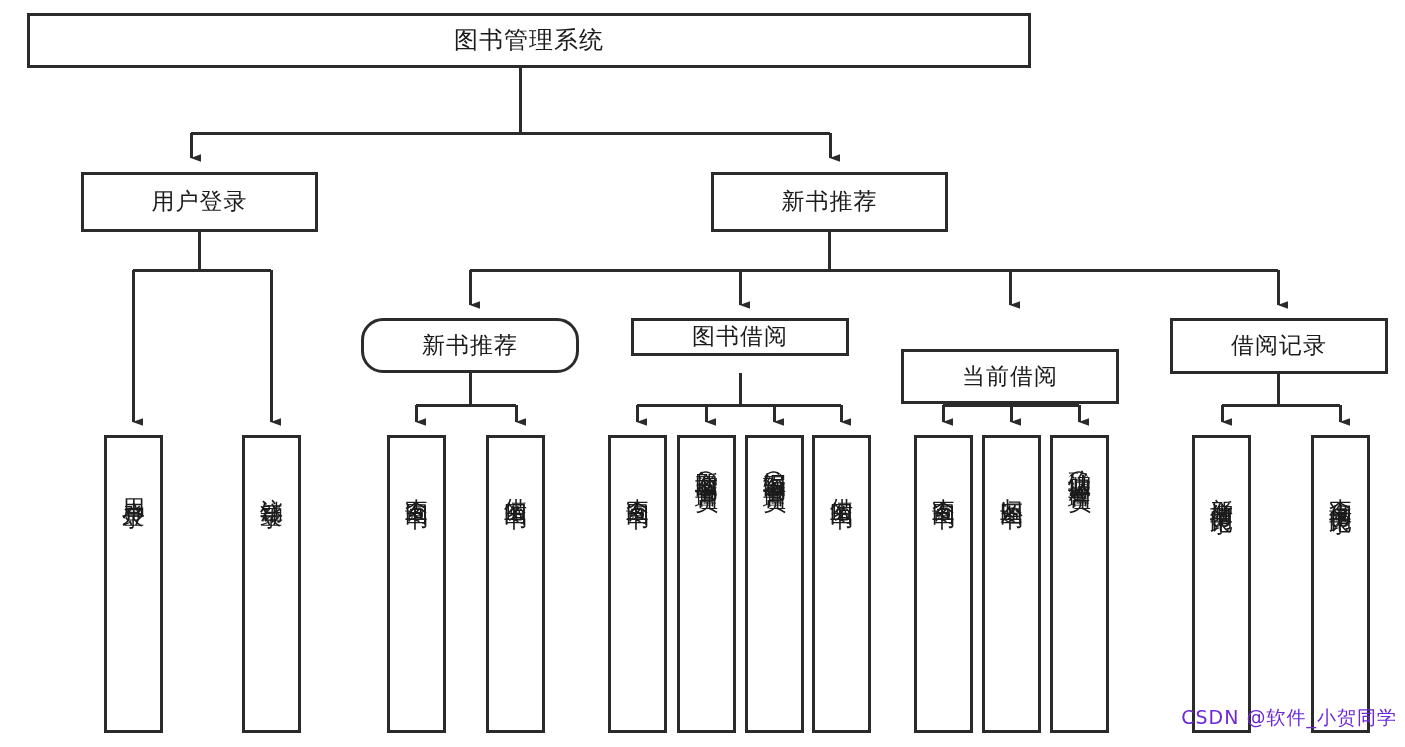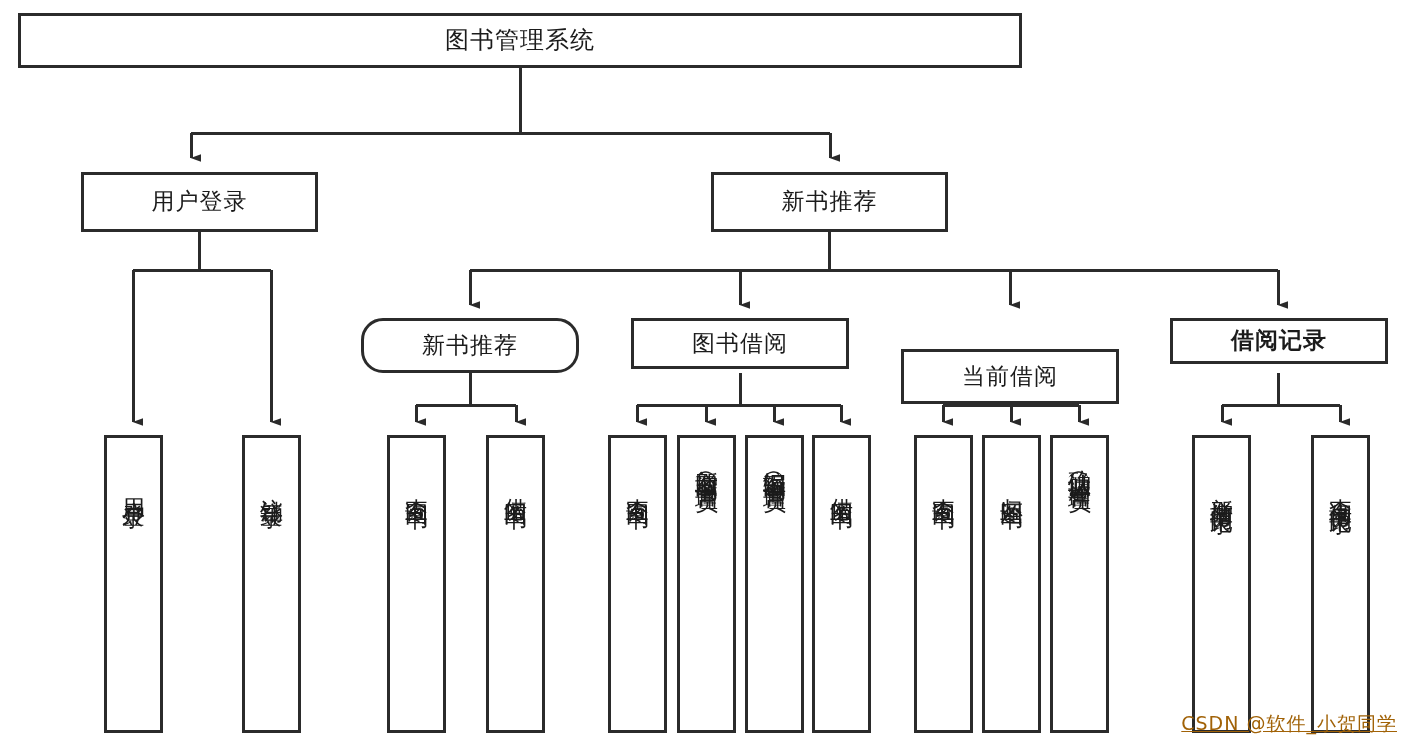--- a/index.html
+++ b/index.html
@@ -34,20 +34,21 @@
   }
   .node.h{
     
     font-size:23px;
     letter-spacing:1px;
     line-height:1.2;
   }
   .node.root{
     font-size:24px;
     border-width:3px;
+    margin-left:9px;
   }
   .node.v{
     
     font-size:23px;
     line-height:1.18;
     padding-top:42px;
     align-items:flex-start;
     justify-content:center;
     border-width:3px;
   }
@@ -55,27 +56,26 @@
     writing-mode:vertical-rl;
     text-orientation:upright;
     -webkit-writing-mode:vertical-rl;
     letter-spacing:3px;
     white-space:nowrap;
     display:block;
   }
   .watermark{
     position:absolute;
     right:8px;
-    bottom:10px;
+    bottom:16px;
     font-size:19px;
-    color:#a16207;
+    color:#6d28d9;
     letter-spacing:1px;
     z-index:5;
     white-space:nowrap;
-    text-decoration:underline;
   }
 </style>
 </head>
 <body>
 
 <div id="canvas">
 
   <svg id="wires" viewBox="0 0 1405 747" xmlns="http://www.w3.org/2000/svg">
     <defs>
       <marker id="arrowhead" markerWidth="9" markerHeight="11" refX="4.5" refY="10.2" orient="auto" markerUnits="userSpaceOnUse">
@@ -137,29 +137,29 @@
   </div>
 
   <div class="node h" style="left:711px; top:172px; width:237px; height:60px;">
     <span>新书推荐</span>
   </div>
 
   <div class="node h" style="left:361px; top:318px; width:218px; height:55px;border-radius:22px;">
     <span>新书推荐</span>
   </div>
 
-  <div class="node h" style="left:631px; top:318px; width:218px; height:51px;">
+  <div class="node h" style="left:631px; top:318px; width:218px; height:38px;">
     <span>图书借阅</span>
   </div>
 
   <div class="node h" style="left:901px; top:318px; width:218px; height:55px;margin-top:31px;">
     <span>当前借阅</span>
   </div>
 
-  <div class="node h" style="left:1170px; top:318px; width:218px; height:46px;font-weight:bold;">
+  <div class="node h" style="left:1170px; top:318px; width:218px; height:56px;">
     <span>借阅记录</span>
   </div>
 
   <div class="node v" style="left:104px; top:435px; width:59px; height:298px;">
     <span class="vtext">用户登录</span>
   </div>
 
   <div class="node v" style="left:242px; top:435px; width:59px; height:298px;">
     <span class="vtext">注销登录</span>
   </div>

